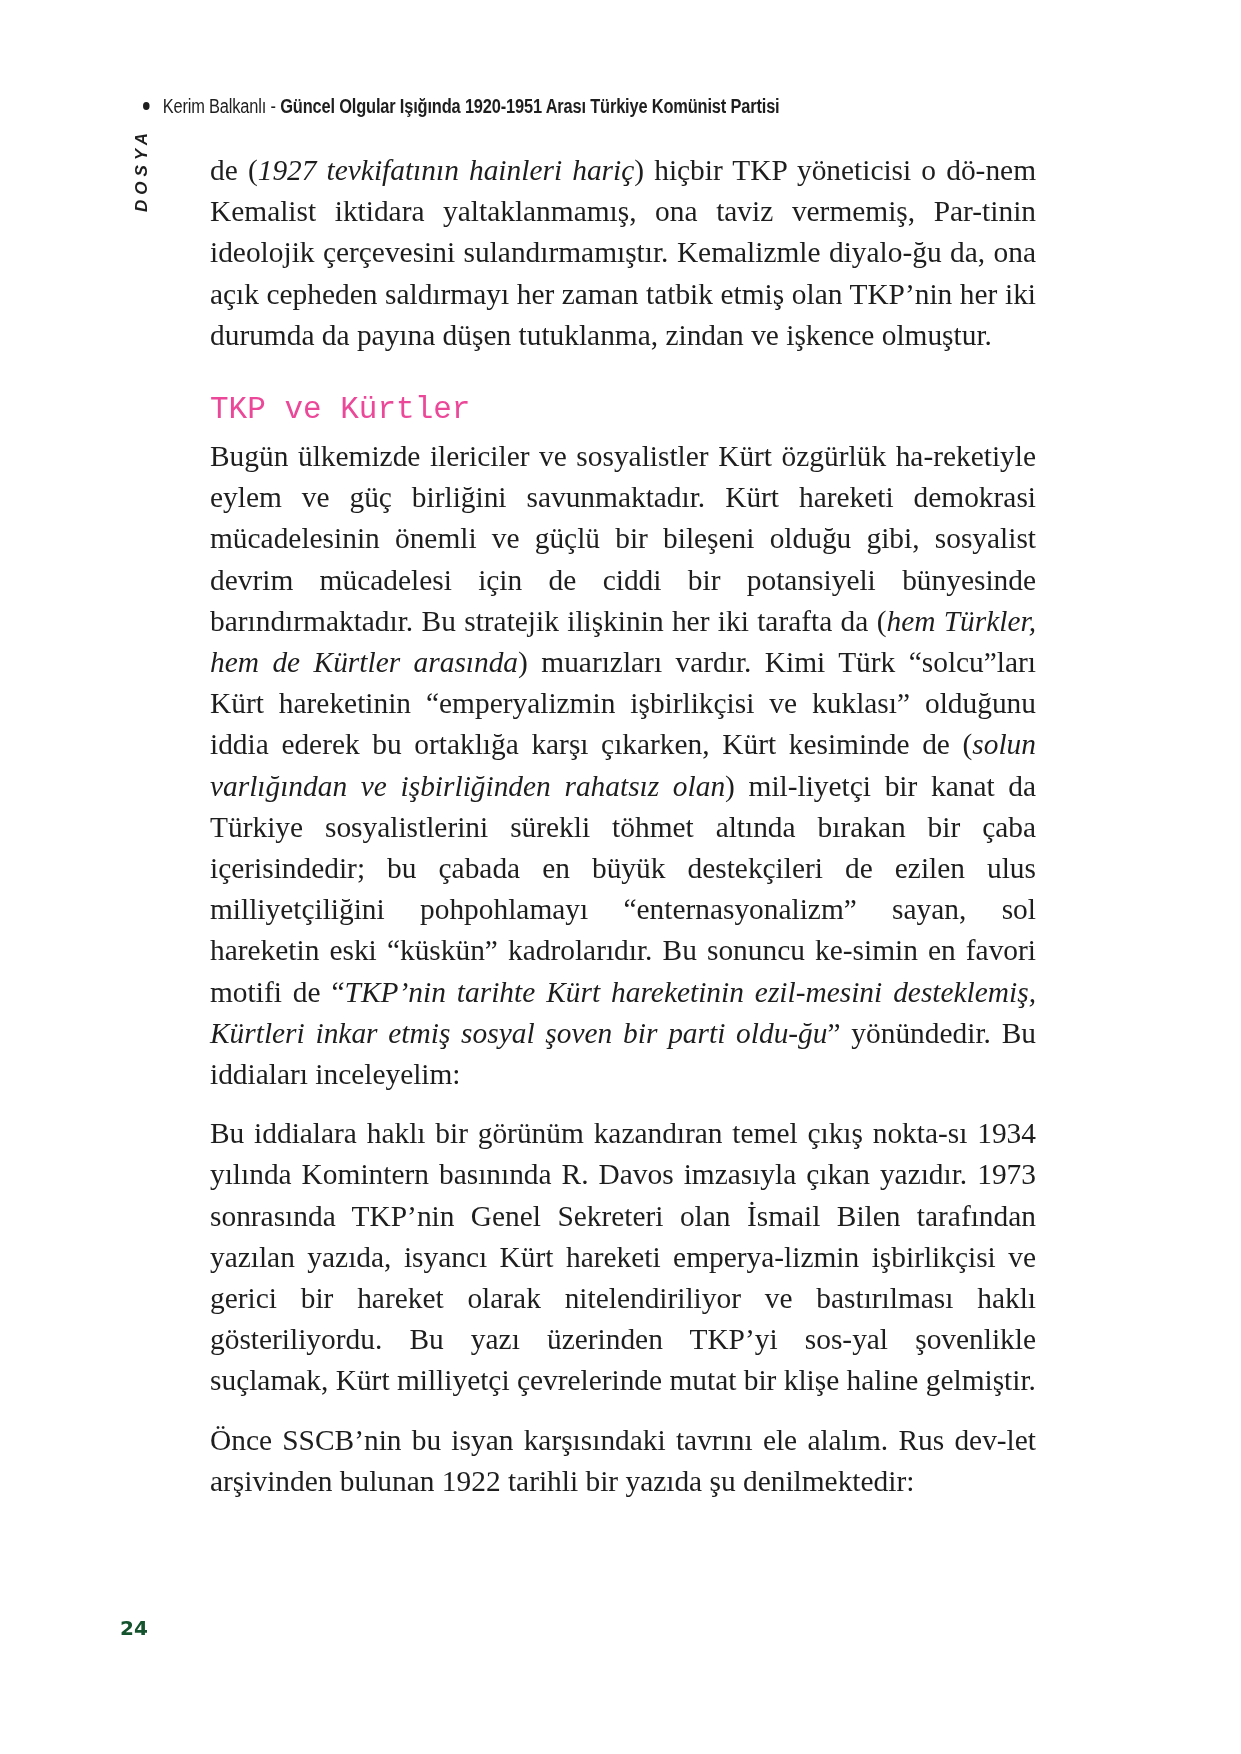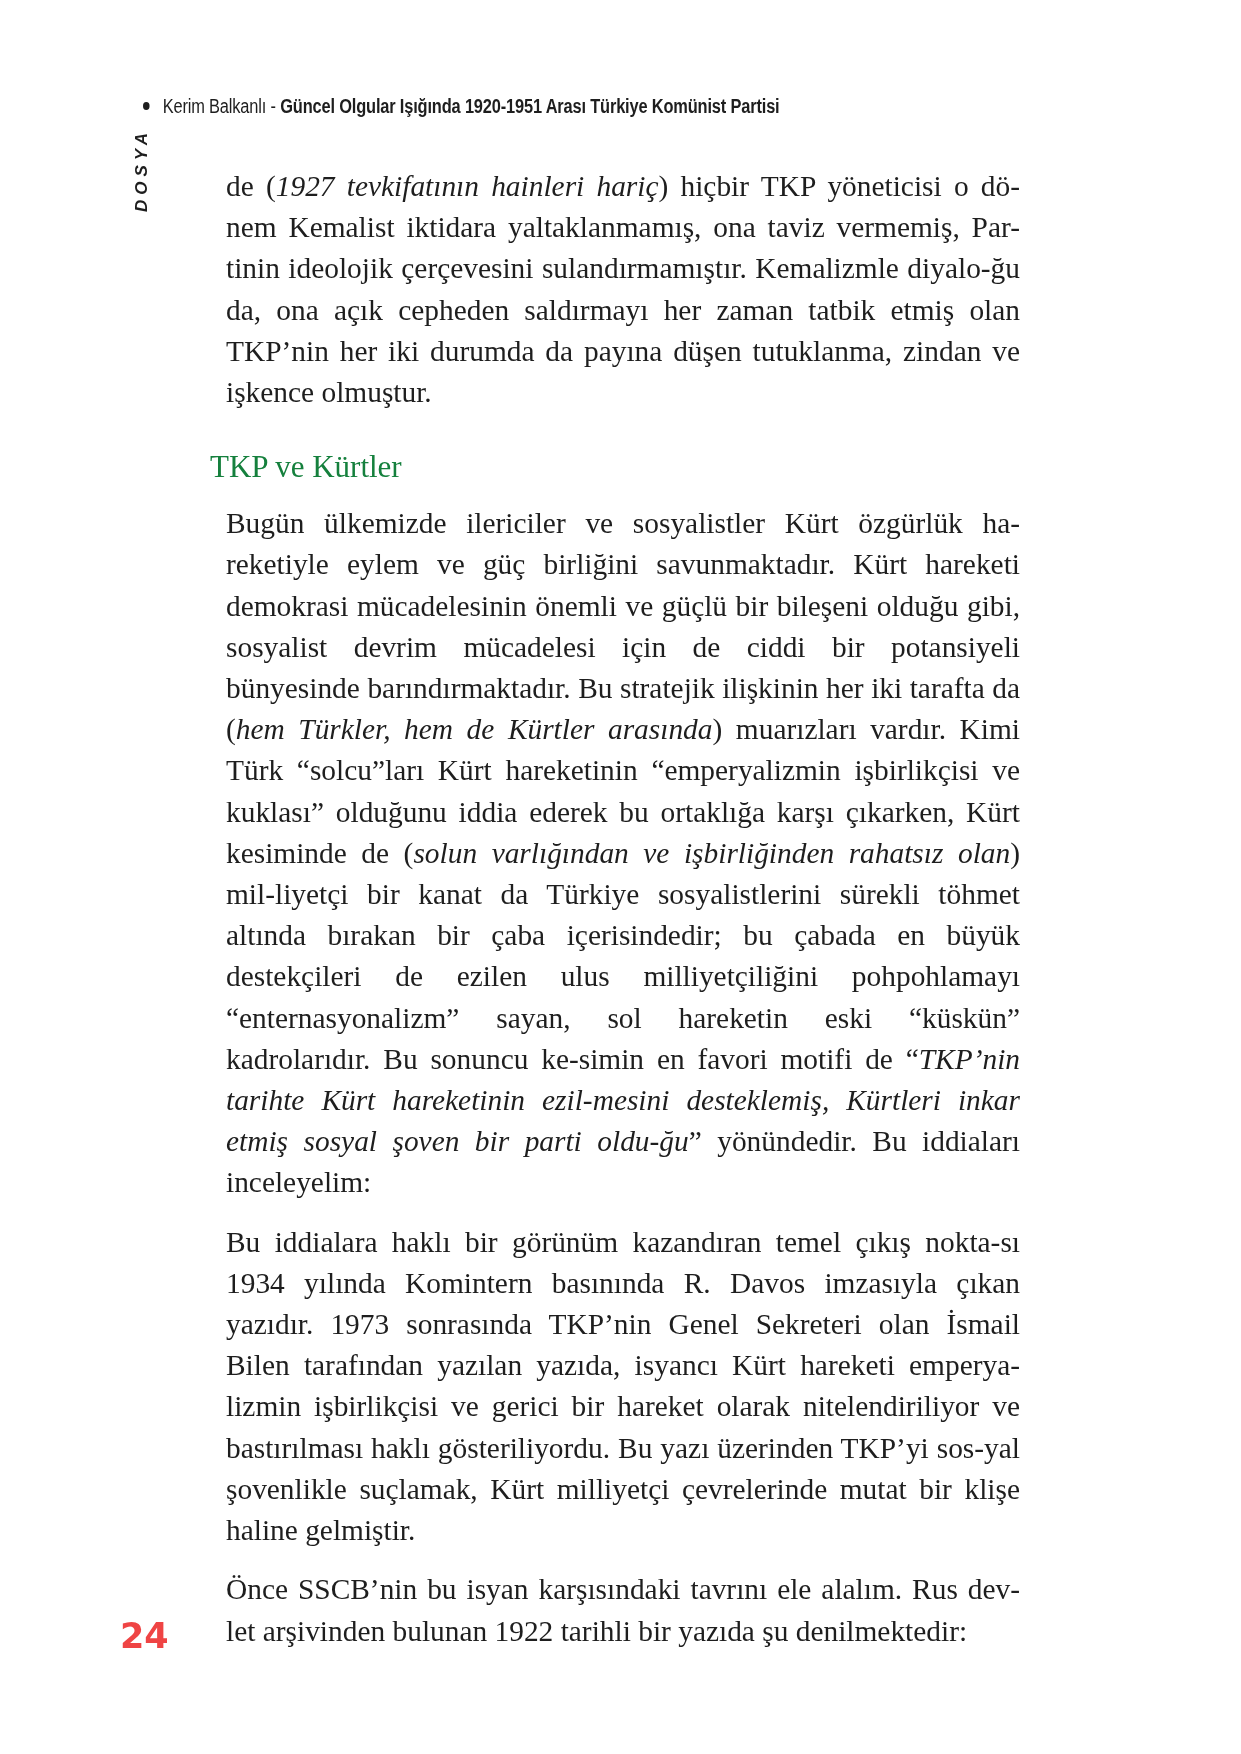--- a/index.html
+++ b/index.html
@@ -64,45 +64,45 @@
   .content {
     position: absolute;
     left: 210px;
     top: 150px;
     width: 826px;
     font-family: "Liberation Serif", serif;
     font-size: 29.4px;
     line-height: 41.2px;
   }
   .content p {
-    margin: 16px;
+    margin: 0;
     text-align: justify;
     text-align-last: left;
     hyphens: manual;
   }
   .content p + p { margin-top: 18px; }
   .content em { font-style: italic; }
 
   .section-heading {
-    font-family: Liberation Serif, serif;
+    font-family: Liberation Mono, monospace;
     font-size: 31px;
     line-height: 40px;
     font-weight: normal;
     margin: 34px 0 6px 0;
-    color: #15803d;
+    color: #ec4899;
   }
 
   .page-number {
     position: absolute;
     left: 120px;
     top: 1616px;
     font-family: "DejaVu Sans", sans-serif;
     font-weight: bold;
-    font-size: 35px;
-    color: #ef4444;
+    font-size: 20px;
+    color: #14532d;
   }
 </style>
 </head>
 <body>
 
 <div class="running-head">
   <span class="bullet"></span><span class="author">Kerim Balkanlı</span><span class="sep"> - </span><span class="title">Güncel Olgular Işığında 1920-1951 Arası Türkiye Komünist Partisi</span>
 </div>
 
 <div class="side-tab">

